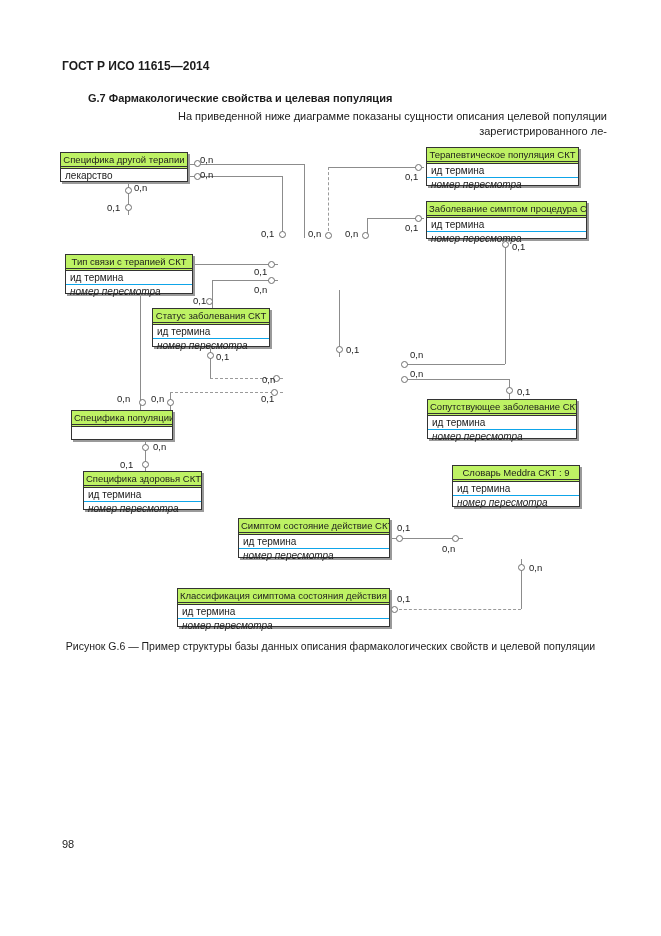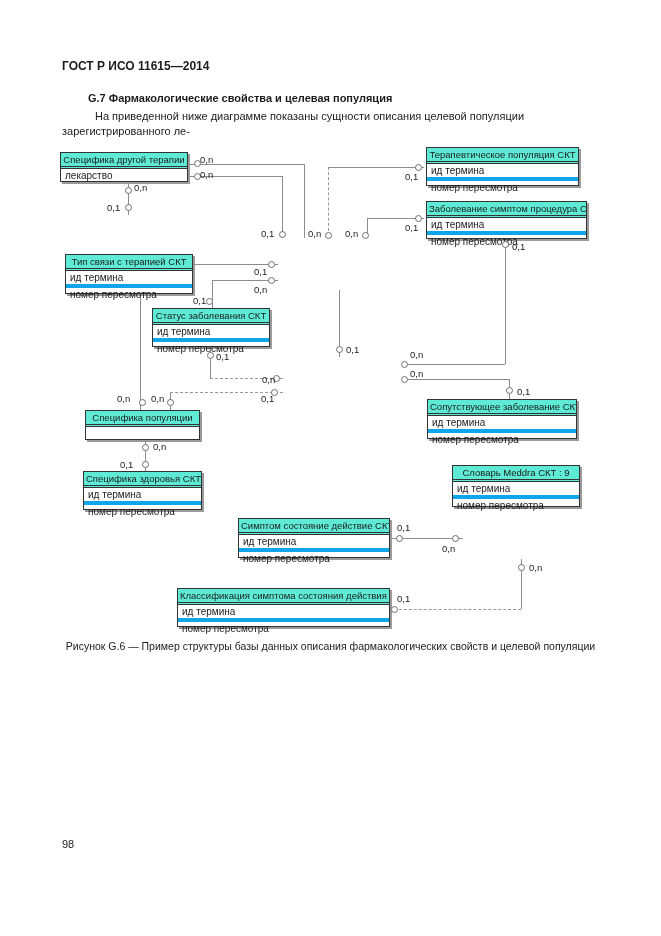--- a/index.html
+++ b/index.html
@@ -1,33 +1,33 @@
 <!DOCTYPE html>
 <html><head>
 <meta charset="utf-8">
 <style>
   html,body{margin:0;padding:0;background:#fff;}
   body{width:661px;height:936px;position:relative;font-family:"Liberation Sans",sans-serif;color:#1c1c1c;overflow:hidden;}
   .doc-header{position:absolute;left:62px;top:59px;font-size:12px;font-weight:bold;}
   .section-heading{position:absolute;left:88px;top:92px;font-size:11px;font-weight:bold;}
-  .intro{position:absolute;left:62px;top:109px;width:545px;font-size:11px;line-height:15px;}
+  .intro{position:absolute;left:62px;top:109px;width:545px;font-size:11px;line-height:15px;text-align:right;}
   .intro .l1{display:block;text-indent:33px;}
   .intro .l2{display:block;}
   .caption{position:absolute;left:0;top:640px;width:661px;text-align:center;font-size:10.5px;}
   .page-number{position:absolute;left:62px;top:838px;font-size:11px;}
   #diagram{position:absolute;left:0;top:0;width:661px;height:936px;}
   .dline{position:absolute;z-index:1;}
   .dline.h{border-top:1px solid #8c8c8c;}
   .dline.v{border-left:1px solid #8c8c8c;}
   .dline.dash.h{border-top:1px dashed #9a9a9a;}
   .dline.dash.v{border-left:1px dashed #9a9a9a;}
   .entity{position:absolute;z-index:2;background:#fff;border:1.5px solid #333;box-shadow:2px 2px 0 0 #9a9a9a;box-sizing:border-box;}
-  .etitle{font-size:9.5px;text-align:center;padding:1px 2px 0 2px;height:12px;border-bottom:3px double #333;white-space:nowrap;overflow:hidden;background:#5eead4;}
+  .etitle{font-size:9.5px;text-align:center;padding:1px 2px 0 2px;height:12px;border-bottom:3px double #333;white-space:nowrap;overflow:hidden;background:#bef264;}
   .eattr{font-size:10px;padding:1px 0 0 4px;height:12px;white-space:nowrap;overflow:hidden;}
-  .eattr + .eattr{border-top:4px solid #0ea5e9;}
+  .eattr + .eattr{border-top:1px solid #0ea5e9;font-style:italic;}
   .port{position:absolute;z-index:3;width:7px;height:7px;border:1px solid #6f6f6f;border-radius:50%;background:#fff;box-sizing:border-box;}
   .card-label{position:absolute;z-index:4;font-size:9.5px;color:#1c1c1c;white-space:nowrap;}
 </style>
 </head>
 <body>
 
 <div class="doc-header">ГОСТ Р ИСО 11615—2014</div>
 <div class="section-heading">G.7 Фармакологические свойства и целевая популяция</div>
 <div class="intro">
   <span class="l1">На приведенной ниже диаграмме показаны сущности описания целевой популяции зарегистрированного ле-</span>
@@ -105,21 +105,21 @@
     <div class="entity" style="left: 426px; top: 201px; width: 161px; height: 38px;">
       <div class="etitle">Заболевание симптом процедура СКТ</div>
       <div class="eattr">ид термина</div>
       <div class="eattr">номер пересмотра</div>
     </div>
     <div class="entity" style="left: 152px; top: 308px; width: 118px; height: 39px;">
       <div class="etitle">Статус заболевания СКТ</div>
       <div class="eattr">ид термина</div>
       <div class="eattr">номер пересмотра</div>
     </div>
-    <div class="entity" style="left: 85px; top: 410px; width: 115px; height: 30px;">
+    <div class="entity" style="left: 71px; top: 410px; width: 102px; height: 30px;">
       <div class="etitle">Специфика популяции</div>
       <div class="eattr"></div>
     </div>
     <div class="entity" style="left: 427px; top: 399px; width: 150px; height: 40px;">
       <div class="etitle">Сопутствующее заболевание СКТ</div>
       <div class="eattr">ид термина</div>
       <div class="eattr">номер пересмотра</div>
     </div>
     <div class="entity" style="left: 83px; top: 471px; width: 119px; height: 39px;">
       <div class="etitle">Специфика здоровья СКТ</div>

